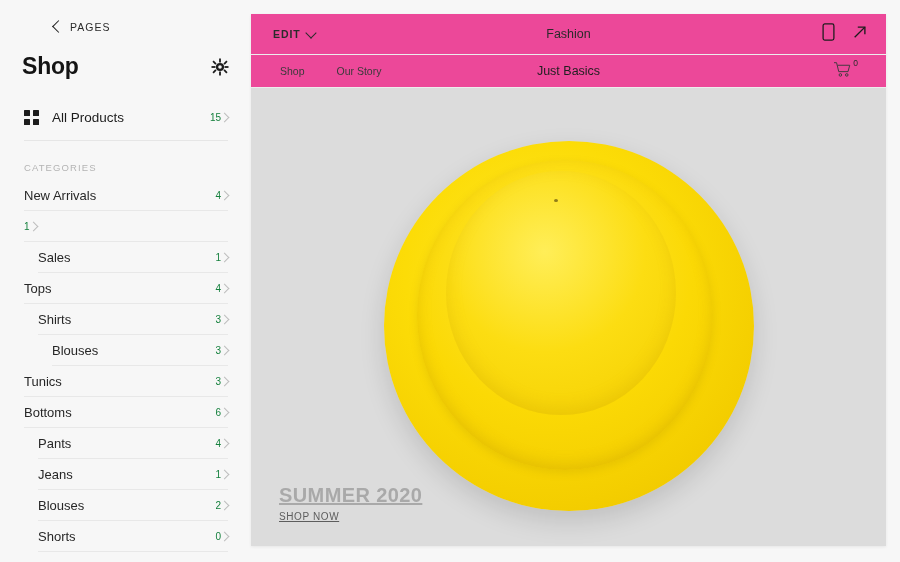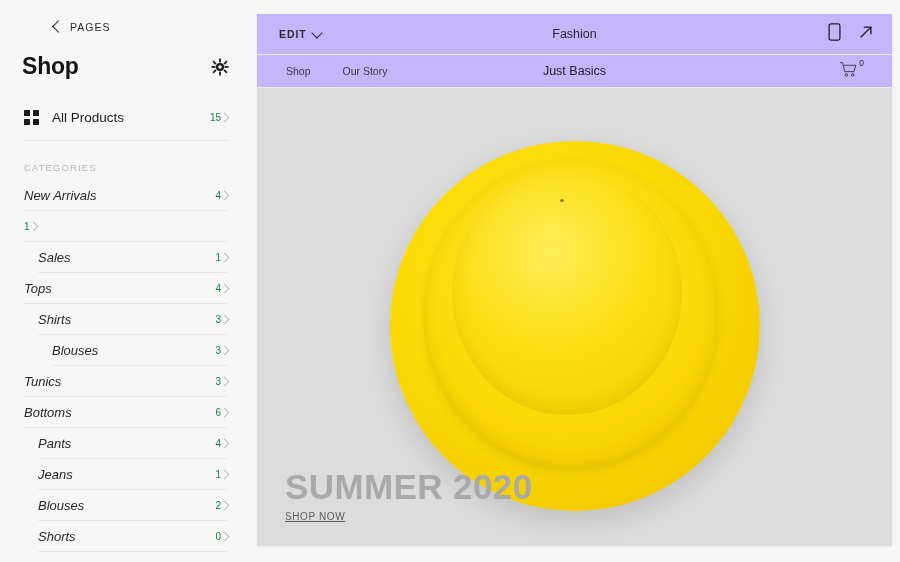--- a/index.html
+++ b/index.html
@@ -69,28 +69,28 @@
   .cat-row {
     display: flex; align-items: center;
     height: 31px;
     margin-right: 22px;
     border-bottom: 1px solid #e8e8e8;
     cursor: pointer;
   }
   .cat-row.lvl0 { margin-left: 24px; }
   .cat-row.lvl1 { margin-left: 38px; }
   .cat-row.lvl2 { margin-left: 52px; }
-  .cat-label { font-size: 13px; color: #272727; flex: 1; font-style: italic; }
+  .cat-label { font-size: 13px; color: #272727; flex: 1; }
 
   
   .preview-wrap { flex: 1; position: relative; }
   .preview {
-    position: absolute; left: 7px; top: 14px;
+    position: absolute; left: 1px; top: 14px;
     width: 635px; height: 532px;
-    background: #c4b5fd;
+    background: #ec4899;
     overflow: hidden;
     box-shadow: 0 1px 3px rgba(0,0,0,0.07);
   }
   .pv-topbar {
     height: 41px; position: relative;
     border-bottom: 1px solid #ededed;
     display: flex; align-items: center;
   }
   .edit-btn {
     display: flex; align-items: center; gap: 6px;
@@ -158,22 +158,22 @@
     background: radial-gradient(circle at 43% 33%, #ffee58 0%, #fcdd12 48%, #f3ce00 100%);
     box-shadow: inset 0 -6px 16px rgba(190,150,0,0.22);
   }
   .hat .speck {
     position: absolute; left: 46%; top: 15.5%;
     width: 4px; height: 3px; border-radius: 50%;
     background: #6b5a10; opacity: .75;
   }
   .hero-text { position: absolute; left: 28px; bottom: 22px; }
   .hero-title {
-    font-size: 35px; font-weight: 700; color: #a9a9a9;
-    letter-spacing: 0.4px; line-height: 1.1;
+    font-size: 20px; font-weight: 700; color: #a9a9a9;
+    letter-spacing: 0.4px; line-height: 1.1; text-decoration: underline;
   }
   .hero-cta {
     display: inline-block; 
     font-size: 10px; color: #5d5d5d; letter-spacing: 0.6px;
     text-decoration: underline; cursor: pointer;
   }
 </style>
 </head>
 <body>
 

